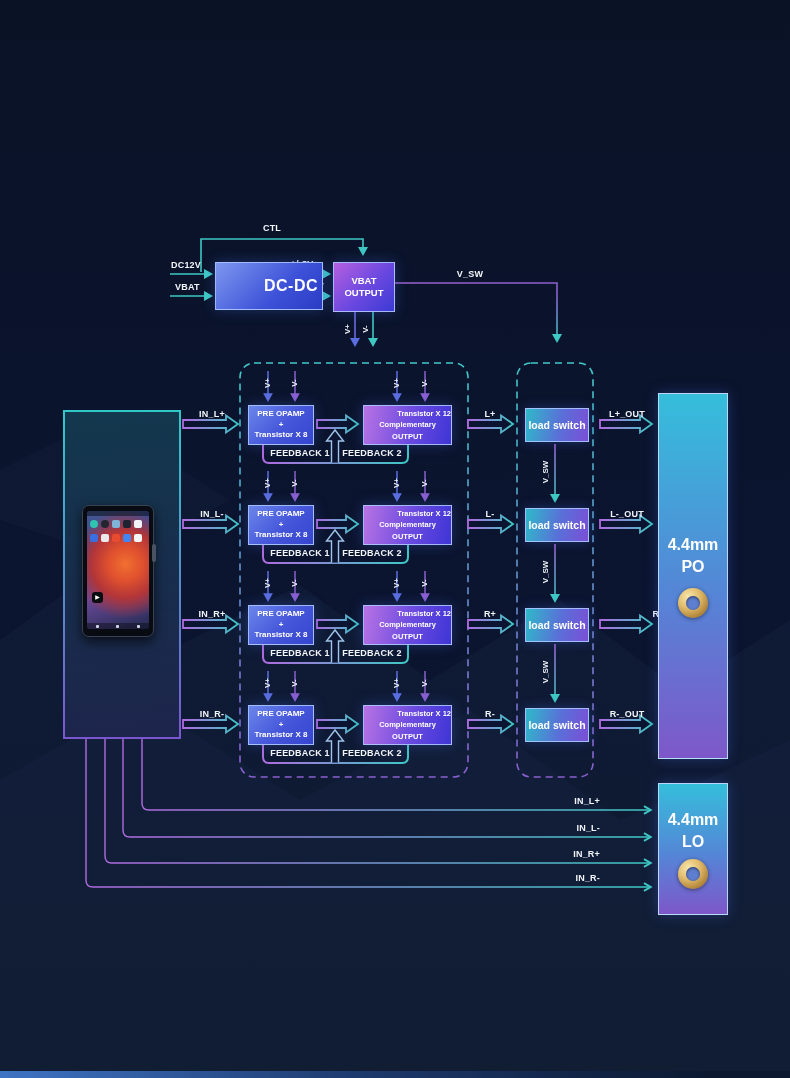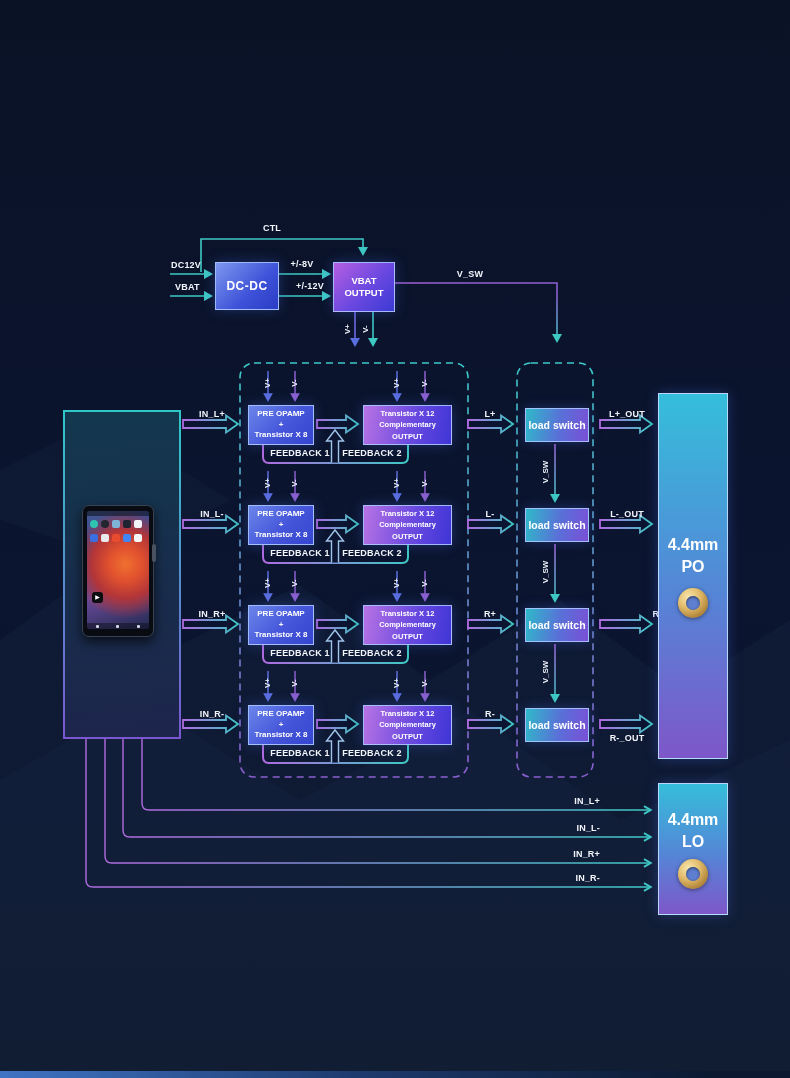--- a/index.html
+++ b/index.html
@@ -22,24 +22,24 @@
   }
   .lab{position:absolute;font-size:9px;font-weight:bold;letter-spacing:.2px;white-space:nowrap;color:#f2f5fa;}
   .lab.c{text-align:center;}
   .lab.r{text-align:right;}
   .rlab{position:absolute;width:24px;height:10px;font-size:8px;font-weight:bold;text-align:center;
         transform:rotate(-90deg);transform-origin:center;color:#eef2f8;line-height:10px;}
   .rlab.w{width:34px;}
   .blk{position:absolute;display:flex;flex-direction:column;align-items:center;justify-content:center;
        text-align:center;font-weight:bold;color:#fff;
        border:1.5px solid rgba(175,205,255,.85);box-shadow:0 0 12px rgba(70,100,220,.35);}
-  .b-dcdc{background:linear-gradient(135deg,#7d97ef 0%,#3d52d8 60%,#2b3cc4 100%);font-size:12px;letter-spacing:.5px;}
+  .b-dcdc{background:linear-gradient(135deg,#7d97ef 0%,#3d52d8 60%,#2b3cc4 100%);font-size:16px;letter-spacing:.5px;padding-left:44px;}
   .b-ps{background:linear-gradient(135deg,#b55fe0 0%,#6a48e0 55%,#3b3ad4 100%);font-size:9.5px;line-height:1.3;}
   .b-pre{background:linear-gradient(135deg,#6b86ea 0%,#4556da 55%,#3545ce 100%);font-size:8px;line-height:1.35;}
-  .b-x12{background:linear-gradient(100deg,#b873e4 0%,#6a4ae0 55%,#3f35d6 100%);font-size:7.5px;line-height:1.5;}
+  .b-x12{background:linear-gradient(100deg,#b873e4 0%,#6a4ae0 55%,#3f35d6 100%);font-size:7.5px;line-height:1.5;align-items:flex-end;}
   .b-ls{background:linear-gradient(100deg,#2fb9c9 0%,#5a6fd8 55%,#7a4fd6 100%);font-size:10.5px;}
   .b-jack{background:linear-gradient(180deg,#35bedb 0%,#5585d6 55%,#7e57c9 100%);
           border:1.5px solid rgba(195,225,255,.9);font-size:16px;line-height:1.35;}
   .ring{width:30px;height:30px;border-radius:50%;margin-top:10px;
         background:radial-gradient(circle at 35% 30%,#f7e7ae 0%,#e3bd6d 38%,#b4883c 72%,#8a651f 100%);
         display:flex;align-items:center;justify-content:center;box-shadow:0 1px 4px rgba(0,0,0,.45);}
   .ring::after{content:"";width:14px;height:14px;border-radius:50%;background:#5e7ed0;
         box-shadow:inset 0 1px 3px rgba(0,0,0,.55);}
   .source{position:absolute;left:63px;top:410px;width:114px;height:325px;
         border:2px solid transparent;
@@ -286,21 +286,21 @@
     <span>Transistor X 8</span>
   </div>
   <div class="blk b-x12" style="left:363px;top:705px;width:87px;height:38px;">
     <span>Transistor X 12</span>
     <span>Complementary OUTPUT</span>
   </div>
   <div class="blk b-ls" style="left:525px;top:708px;width:62px;height:32px;">
     <span>load switch</span>
   </div>
   <span class="lab c" style="left:468px;top:709px;width:44px;">R-</span>
-  <span class="lab c" style="left:601px;top:709px;width:52px;margin-top:24px;">R-_OUT</span>
+  <span class="lab c" style="left:601px;top:709px;width:52px;">R-_OUT</span>
   <span class="lab c" style="left:264px;top:748px;width:72px;">FEEDBACK 1</span>
   <span class="lab c" style="left:336px;top:748px;width:72px;">FEEDBACK 2</span>
   <span class="rlab" style="left:256px;top:678px;">V+</span>
   <span class="rlab" style="left:283px;top:678px;">V-</span>
   <span class="rlab" style="left:385px;top:678px;">V+</span>
   <span class="rlab" style="left:413px;top:678px;">V-</span>
   <span class="rlab w" style="left:529px;top:667px;">V_SW</span>
 
   <div class="source">
     <div class="phone">

